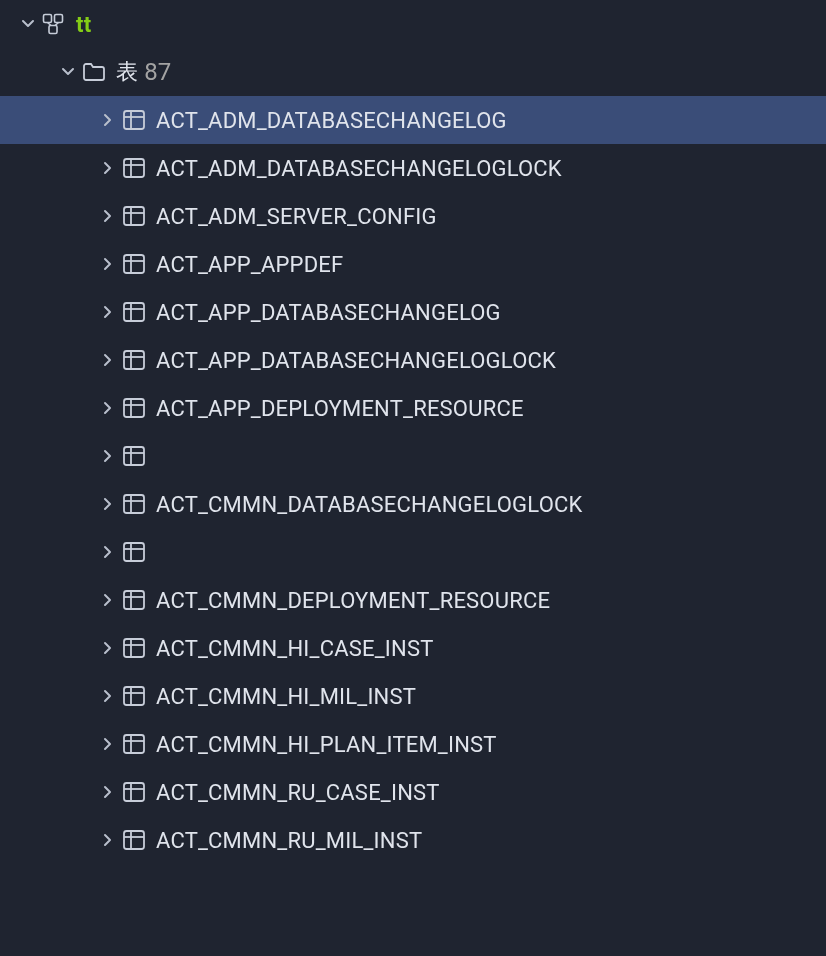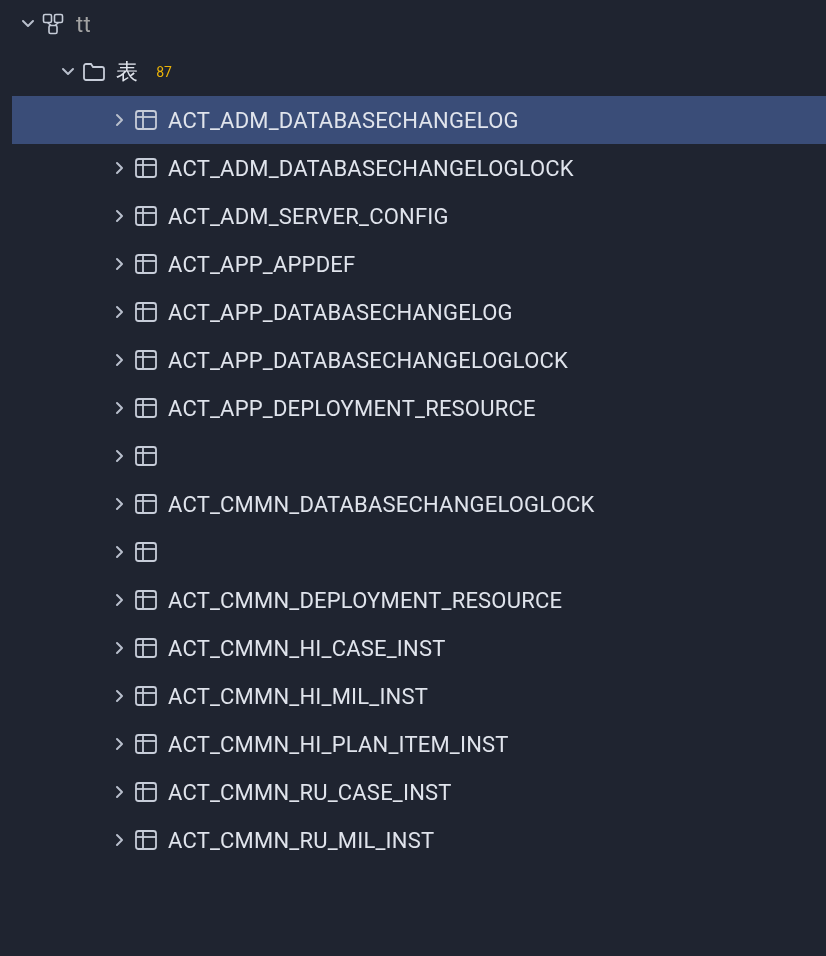--- a/index.html
+++ b/index.html
@@ -34,26 +34,26 @@
   .icon {
     width: 34px;
     display: inline-flex;
     justify-content: flex-start;
     align-items: center;
     color: #c7cdd9;
     flex-shrink: 0;
   }
   .icon svg { display: block; }
   .label { color: #e0e4ec; letter-spacing: 0.2px; }
-  .label.root { color: #a3a3a3; font-weight: 400; }
-  .count { color: #eab308; margin-left: 18px; font-size: 14px; }
+  .label.root { color: #84cc16; font-weight: 700; }
+  .count { color: #a3a3a3; margin-left: 6px; font-size: 24px; }
   
   .indent-0 { padding-left: 14px; }
   .indent-1 { padding-left: 54px; }
-  .indent-2 { padding-left: 94px; margin-left: 12px; }
+  .indent-2 { padding-left: 94px; }
 </style>
 </head>
 <body>
 
 <svg width="0" height="0" style="position:absolute">
   <defs>
     <symbol id="chev-right" viewBox="0 0 16 16">
       <path d="M5 3 L10 8 L5 13" fill="none" stroke="currentColor" stroke-width="2" stroke-linecap="round" stroke-linejoin="round"></path>
     </symbol>
     <symbol id="chev-down" viewBox="0 0 16 16">

